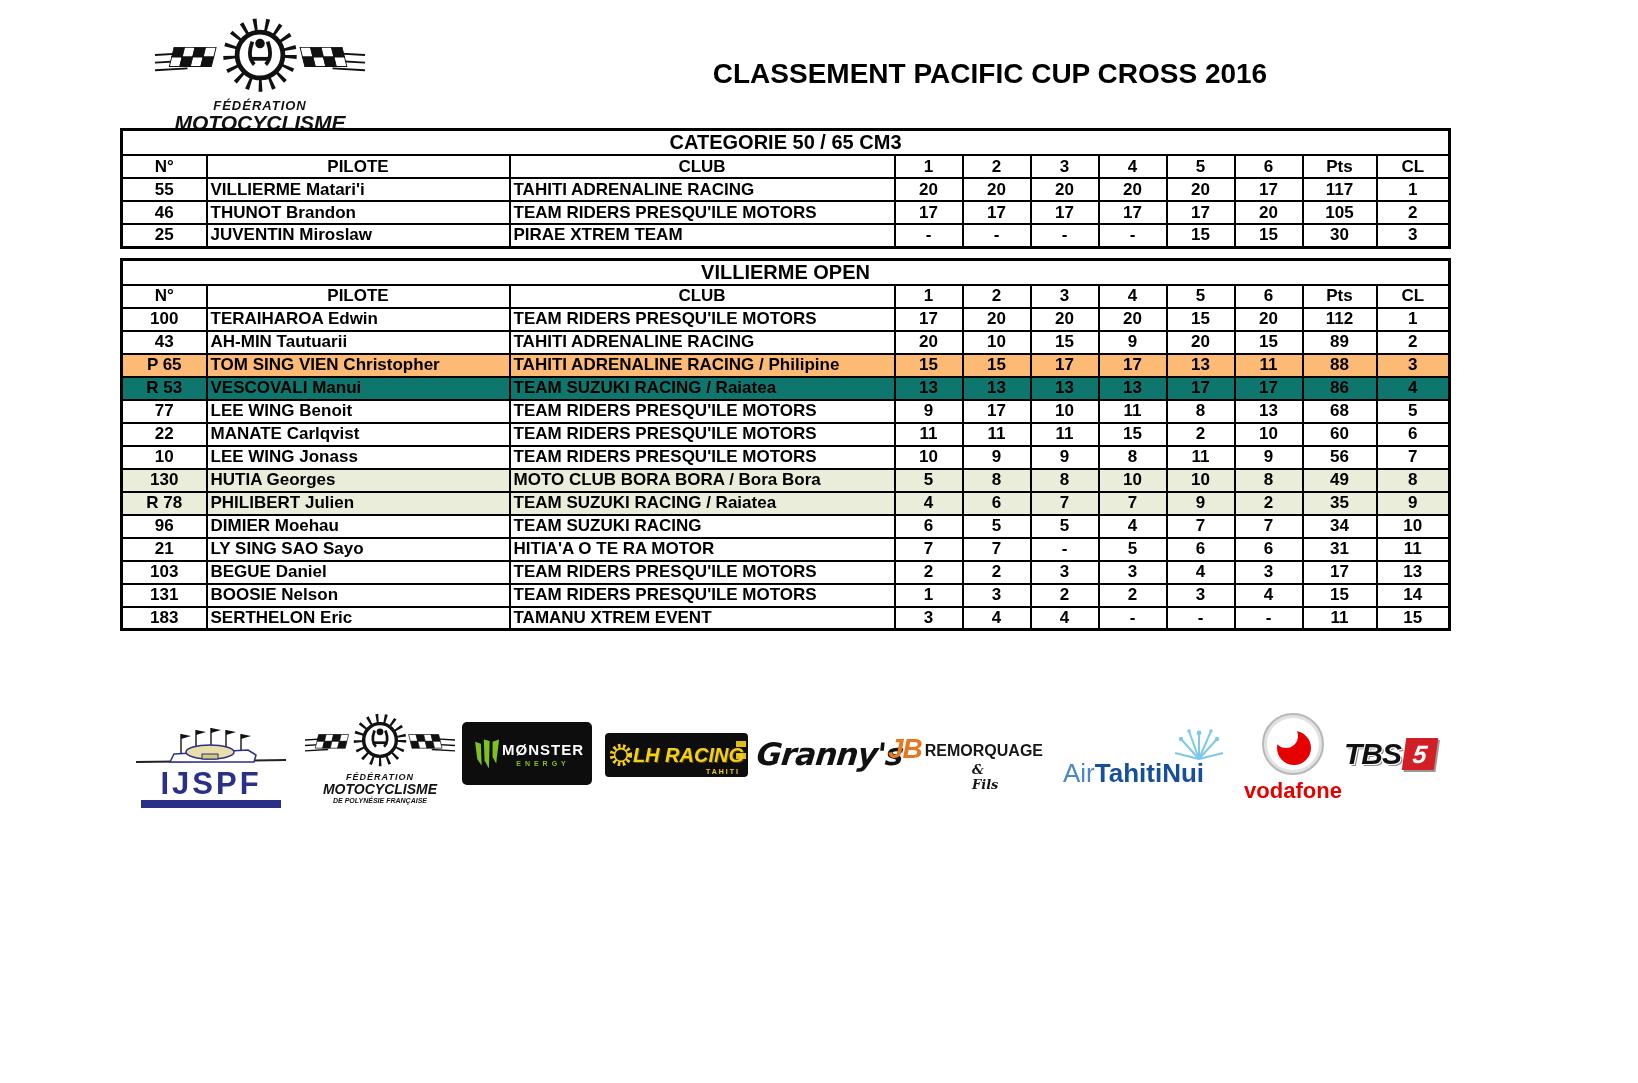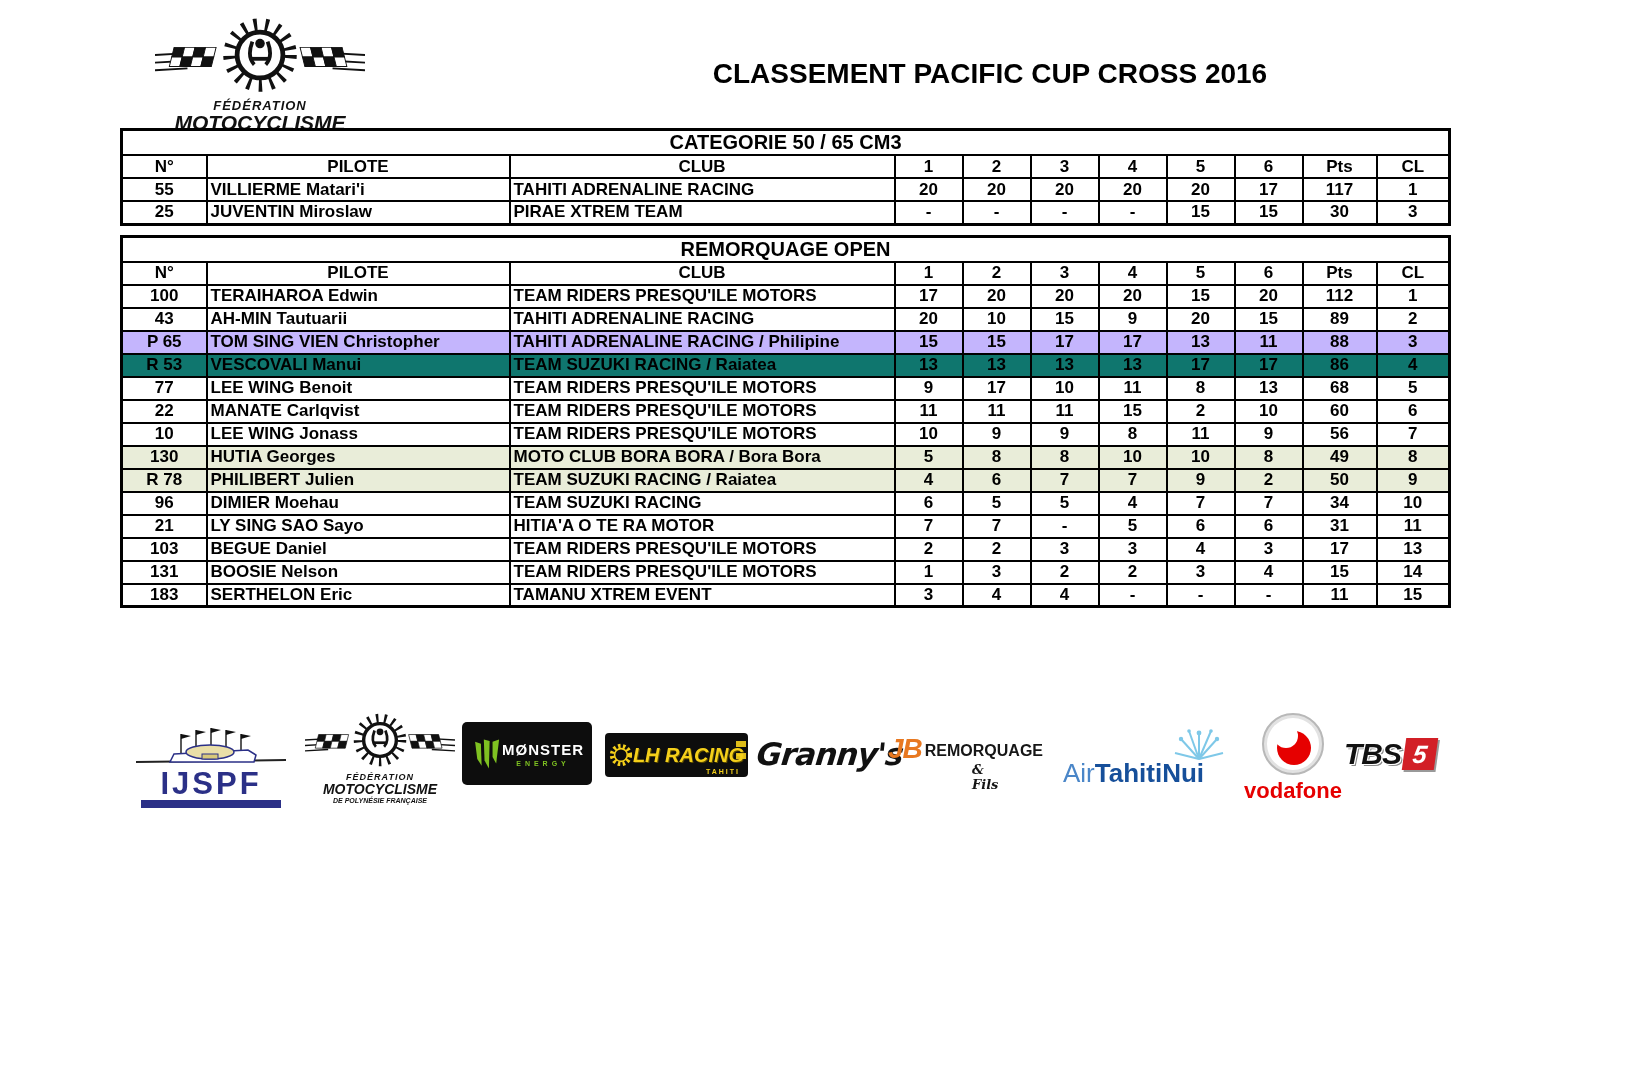--- a/index.html
+++ b/index.html
@@ -174,20 +174,33 @@
             <td class="ctr">20</td>
             <td class="ctr">20</td>
             <td class="ctr">20</td>
             <td class="ctr">20</td>
             <td class="ctr">20</td>
             <td class="ctr">17</td>
             <td class="ctr">117</td>
             <td class="ctr">1</td>
           </tr>
           <tr>
+            <td class="ctr">46</td>
+            <td class="lft">THUNOT Brandon</td>
+            <td class="lft">TEAM RIDERS PRESQU'ILE MOTORS</td>
+            <td class="ctr">17</td>
+            <td class="ctr">17</td>
+            <td class="ctr">17</td>
+            <td class="ctr">17</td>
+            <td class="ctr">17</td>
+            <td class="ctr">20</td>
+            <td class="ctr">105</td>
+            <td class="ctr">2</td>
+          </tr>
+          <tr>
             <td class="ctr">25</td>
             <td class="lft">JUVENTIN Miroslaw</td>
             <td class="lft">PIRAE XTREM TEAM</td>
             <td class="ctr">-</td>
             <td class="ctr">-</td>
             <td class="ctr">-</td>
             <td class="ctr">-</td>
             <td class="ctr">15</td>
             <td class="ctr">15</td>
             <td class="ctr">30</td>
@@ -205,21 +218,21 @@
           <col style="width: 68px;">
           <col style="width: 68px;">
           <col style="width: 68px;">
           <col style="width: 68px;">
           <col style="width: 68px;">
           <col style="width: 74px;">
           <col style="width: 73px;">
         </colgroup>
         <tbody>
           <tr>
-            <td colspan="11" class="cat">REMORQUAGE OPEN</td>
+            <td colspan="11" class="cat">VILLIERME OPEN</td>
           </tr>
           <tr>
             <td class="hdr">N°</td>
             <td class="hdr">PILOTE</td>
             <td class="hdr">CLUB</td>
             <td class="hdr">1</td>
             <td class="hdr">2</td>
             <td class="hdr">3</td>
             <td class="hdr">4</td>
             <td class="hdr">5</td>
@@ -246,21 +259,21 @@
             <td class="lft">TAHITI ADRENALINE RACING</td>
             <td class="ctr">20</td>
             <td class="ctr">10</td>
             <td class="ctr">15</td>
             <td class="ctr">9</td>
             <td class="ctr">20</td>
             <td class="ctr">15</td>
             <td class="ctr">89</td>
             <td class="ctr">2</td>
           </tr>
-          <tr style="background: #c4b5fd;">
+          <tr style="background: #fdba74;">
             <td class="ctr">P 65</td>
             <td class="lft">TOM SING VIEN Christopher</td>
             <td class="lft">TAHITI ADRENALINE RACING / Philipine</td>
             <td class="ctr">15</td>
             <td class="ctr">15</td>
             <td class="ctr">17</td>
             <td class="ctr">17</td>
             <td class="ctr">13</td>
             <td class="ctr">11</td>
             <td class="ctr">88</td>
@@ -334,21 +347,21 @@
           <tr style="background: rgb(233, 237, 217);">
             <td class="ctr">R 78</td>
             <td class="lft">PHILIBERT Julien</td>
             <td class="lft">TEAM SUZUKI RACING / Raiatea</td>
             <td class="ctr">4</td>
             <td class="ctr">6</td>
             <td class="ctr">7</td>
             <td class="ctr">7</td>
             <td class="ctr">9</td>
             <td class="ctr">2</td>
-            <td class="ctr">50</td>
+            <td class="ctr">35</td>
             <td class="ctr">9</td>
           </tr>
           <tr>
             <td class="ctr">96</td>
             <td class="lft">DIMIER Moehau</td>
             <td class="lft">TEAM SUZUKI RACING</td>
             <td class="ctr">6</td>
             <td class="ctr">5</td>
             <td class="ctr">5</td>
             <td class="ctr">4</td>

